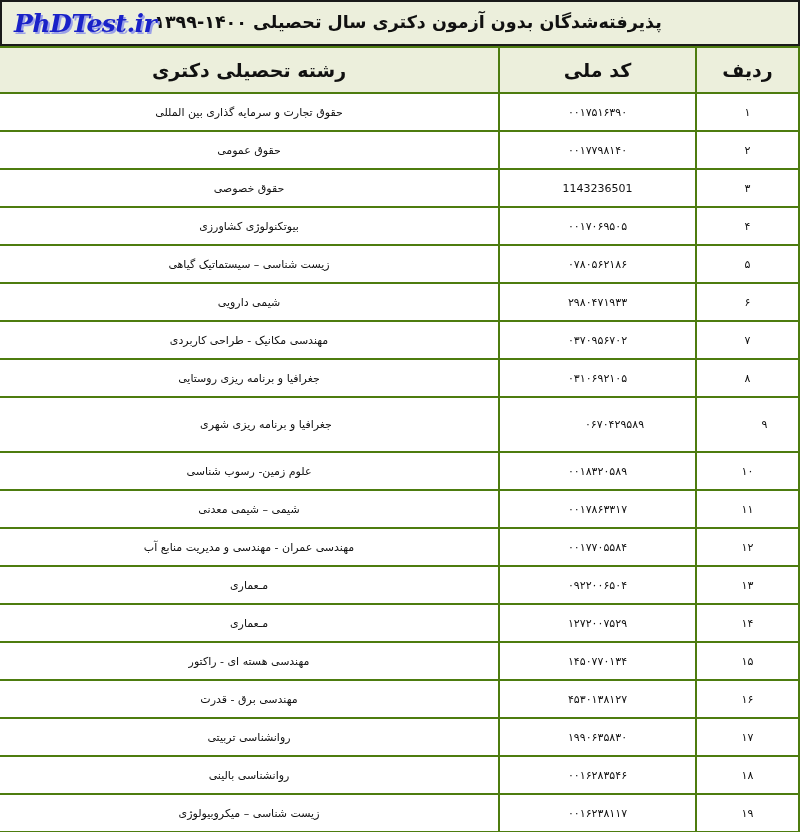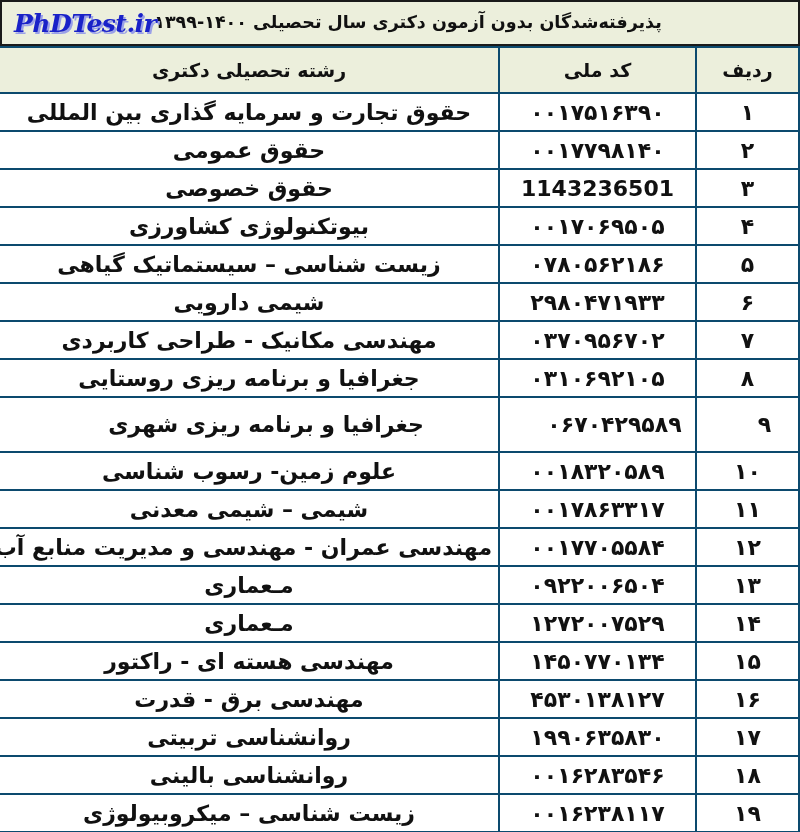--- a/index.html
+++ b/index.html
@@ -68,38 +68,38 @@
     width: 800px;
     table-layout: fixed;
     direction: rtl;
   }
   table.data-table col.c-row   { width: 103px; }
   table.data-table col.c-code  { width: 197px; }
   table.data-table col.c-field { width: 500px; }
 
   table.data-table th,
   table.data-table td {
-    border: 2px solid #0c4a6e;
+    border: 2px solid #4d7c0f;
     text-align: center;
     vertical-align: middle;
     color: #111111;
     padding: 0 6px;
     box-sizing: border-box;
   }
   table.data-table thead th {
     background: #ecefdc;
     height: 46px;
     font-size: 19px;
     font-weight: bold;
   }
   table.data-table tbody td {
     background: #ffffff;
     height: 38px;
-    font-size: 22px;
-    font-weight: bold;
+    font-size: 11px;
+    font-weight: normal;
     white-space: nowrap;
   }
   table.data-table tbody tr.tall td {
     height: 55px;
     padding-left: 40px;
   }
   td.cell-num {
     font-size: 17px;
     margin-top: 26px;
   }

